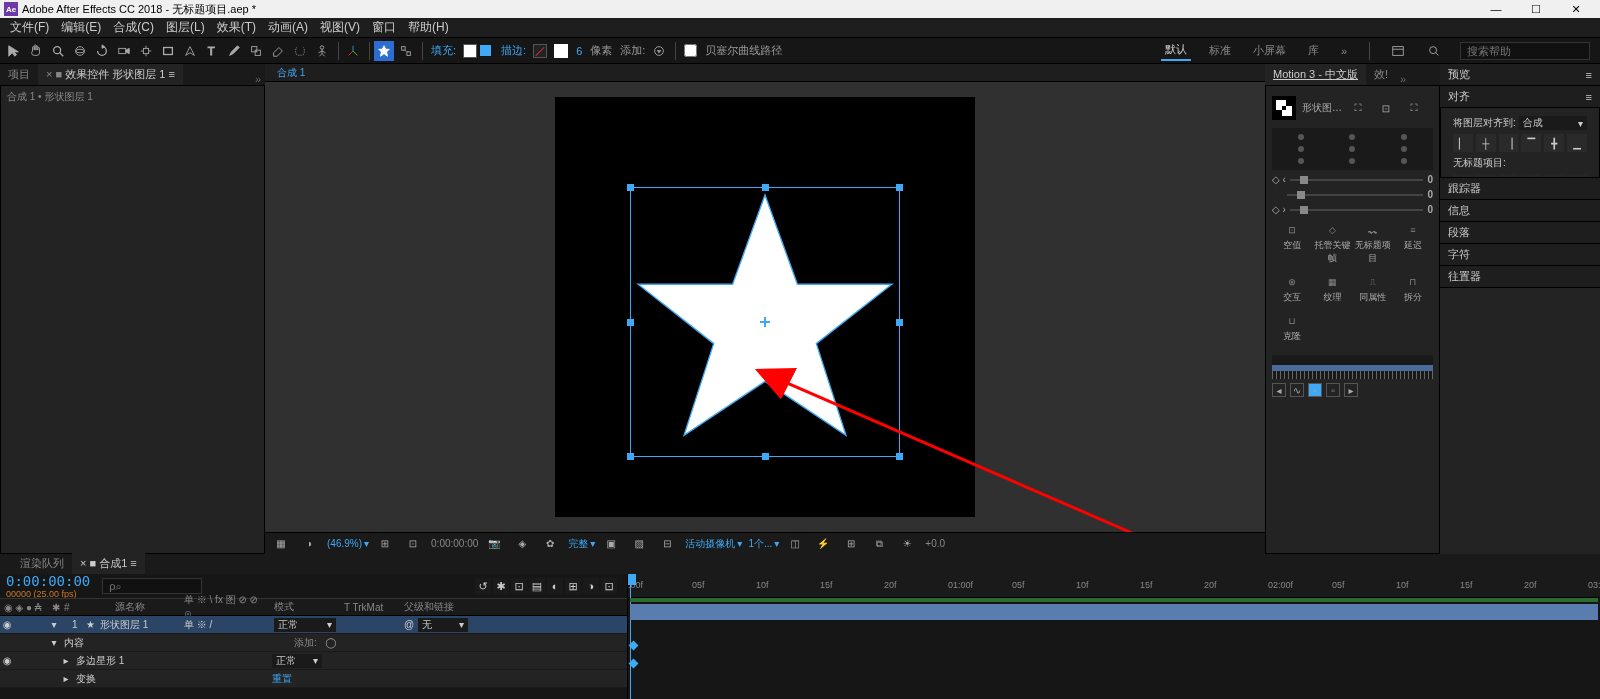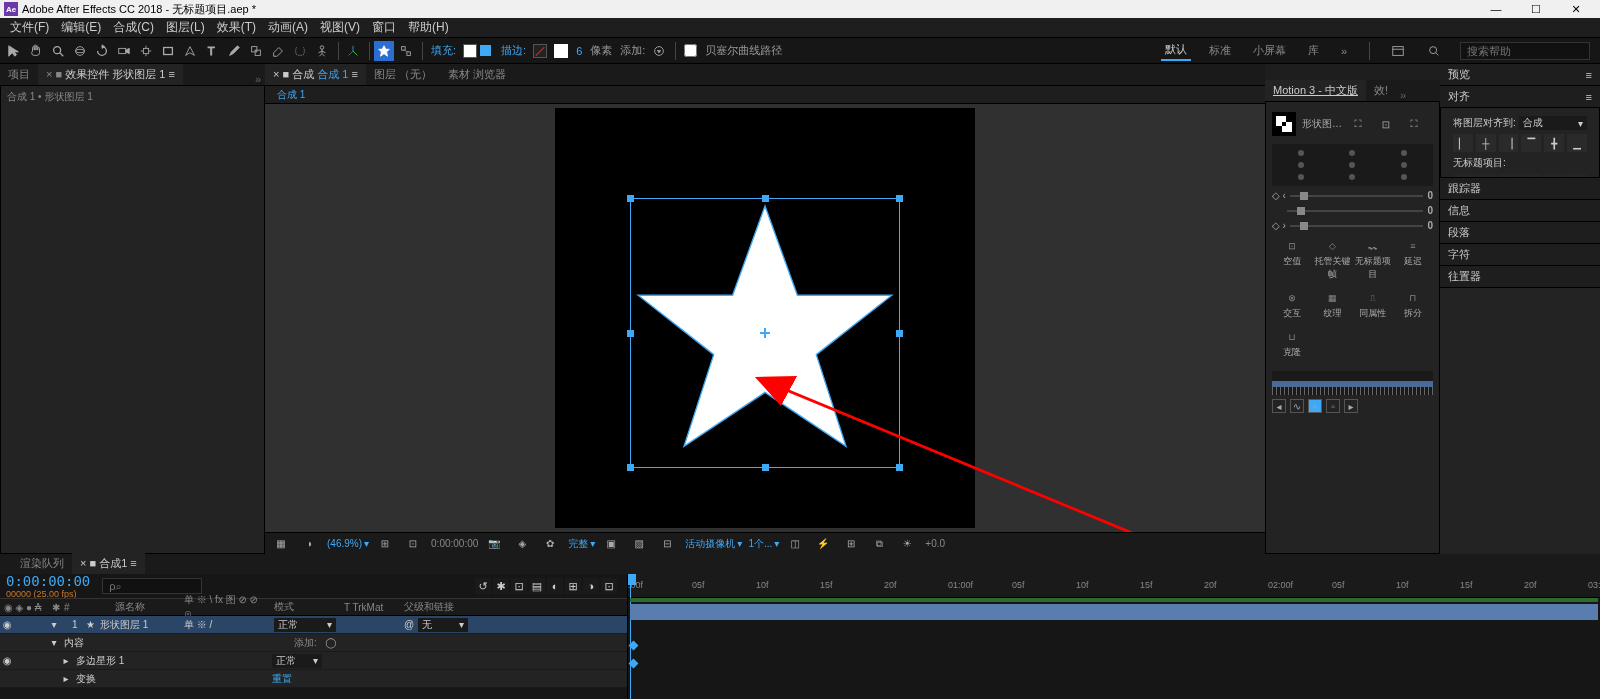--- a/index.html
+++ b/index.html
@@ -38,21 +38,21 @@
 .comp-canvas { width: 420px; height: 420px; background:#000; position:relative;}
 .star-wrap { position:absolute; left:75px; top:90px; width:270px; height:270px;}
 .bbox { position:absolute; inset:0; border:1px solid #3fa9f5;}
 .handle { width:7px; height:7px; background:#3fa9f5; position:absolute;}
 .anchor { position:absolute; left:50%; top:50%; width:10px; height:10px; transform:translate(-50%,-50%);}
 .anchor::before,.anchor::after{content:'';position:absolute;background:#3fa9f5;}
 .anchor::before{left:4px;top:0;width:2px;height:10px;}
 .anchor::after{left:0;top:4px;width:10px;height:2px;}
 .arrow-svg { position:absolute; left:0; top:0; width:100%; height:100%; pointer-events:none;}
 .viewer-footer { height:22px; background:#1a1a1a; display:flex; align-items:center; gap:6px; padding:0 6px; font-size:10px; color:#888; border-top:1px solid #000;}
-.motion-col { width: 175px; margin-top: 16px; }
+.motion-col { width: 175px; }
 .motion-body { padding:6px; font-size:10px; color:#aaa;}
 .motion-header { display:flex; align-items:center; gap:6px; padding:4px 0;}
 .motion-header .shape-icon { width:24px; height:24px; background:#000; display:flex; align-items:center; justify-content:center;}
 .grid3 { display:grid; grid-template-columns:repeat(3,1fr); gap:6px; padding:6px; background:#1a1a1a; margin:4px 0;}
 .dot{ width:6px;height:6px;background:#555;border-radius:50%;margin:auto;}
 .slider-row{ display:flex; align-items:center; gap:4px; margin:4px 0;}
 .slider-track{ flex:1; height:2px; background:#444; position:relative;}
 .slider-thumb{ position:absolute; left:10px; top:-3px; width:8px;height:8px;background:#888;}
 .btn-row{ display:flex; justify-content:space-around; padding:6px 0; text-align:center;}
 .btn-cell{ flex:1; font-size:9px;}
@@ -287,25 +287,20 @@
       </span>
       <span style="flex:1"></span>
       <span style="color:#666;padding:0 4px;">»</span>
     </div>
     <div class="panel-body">
       <div class="proj-bread">合成 1 • 形状图层 1</div>
     </div>
   </div>
 
   <div class="col viewer-col">
-    <div class="panel-tabs">
-      <span class="ptab active">× ■ <span>合成</span> <span style="color:#3fa9f5">合成 1</span> ≡</span>
-      <span class="ptab">图层 （无）</span>
-      <span class="ptab">素材 浏览器</span>
-    </div>
     <div class="mini-tabs">
       <span class="mini-tab">合成 1</span>
     </div>
     <div class="viewer-area">
       <div class="comp-canvas">
         <div class="star-wrap">
           <div class="bbox"></div>
           <svg viewBox="0 0 100 100" width="100%" height="100%" style="position:absolute;inset:0;">
             <path d="M50 3 L62 36 L97 36 L69 58 L80 92 L50 72 L20 92 L31 58 L3 36 L38 36 Z" fill="#fff" stroke="#3fa9f5" stroke-width="0.5"></path>
           </svg>

